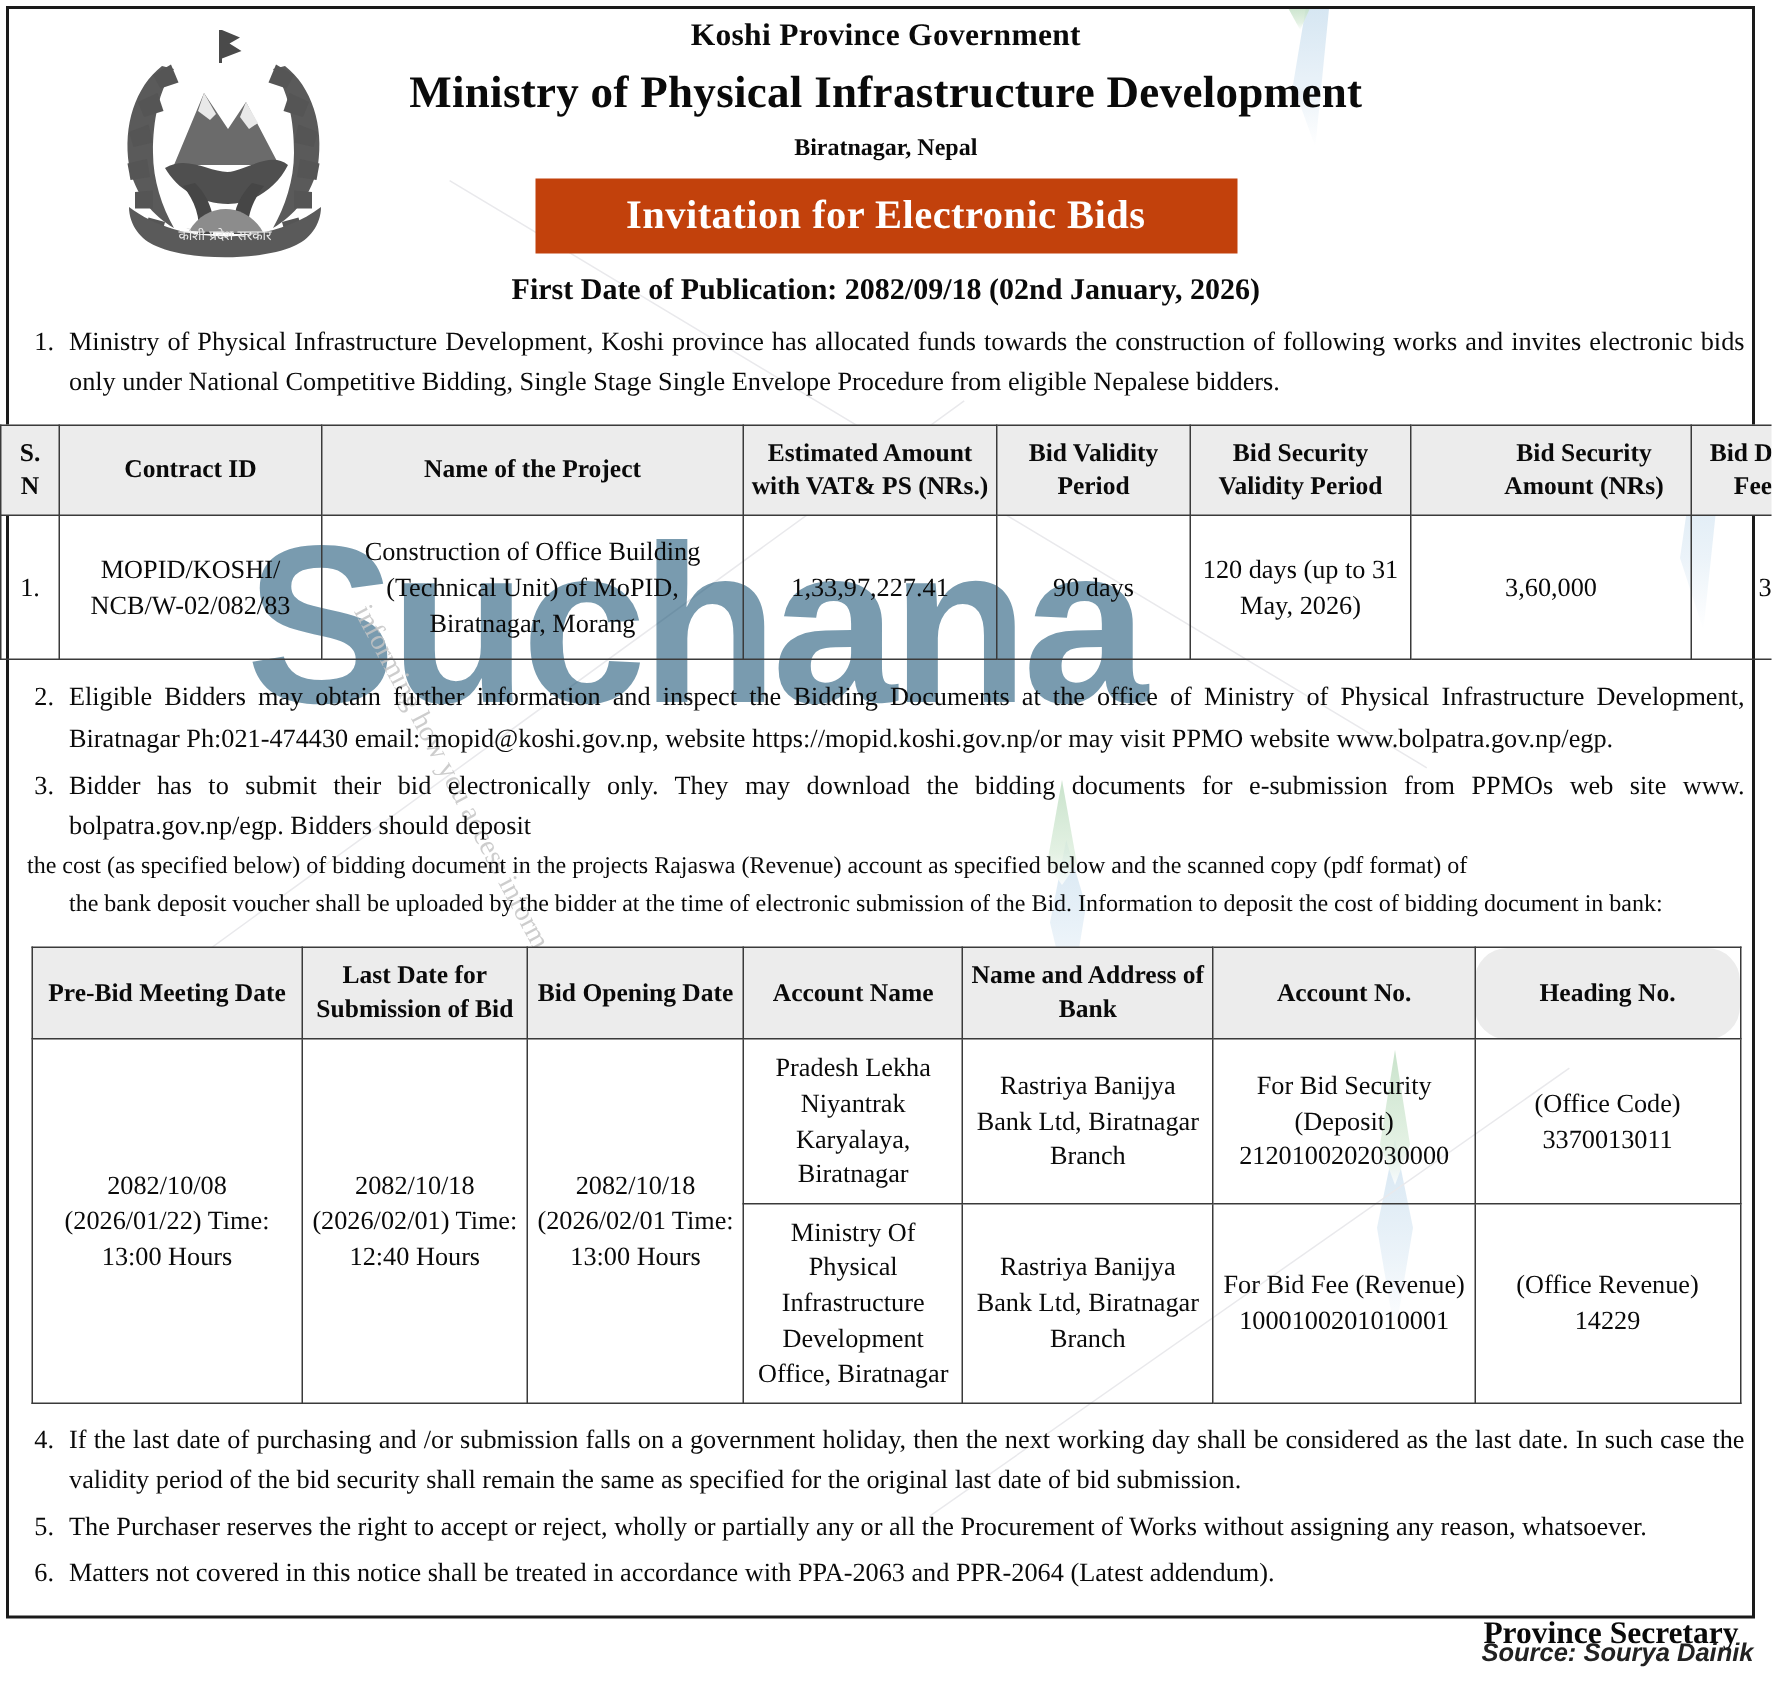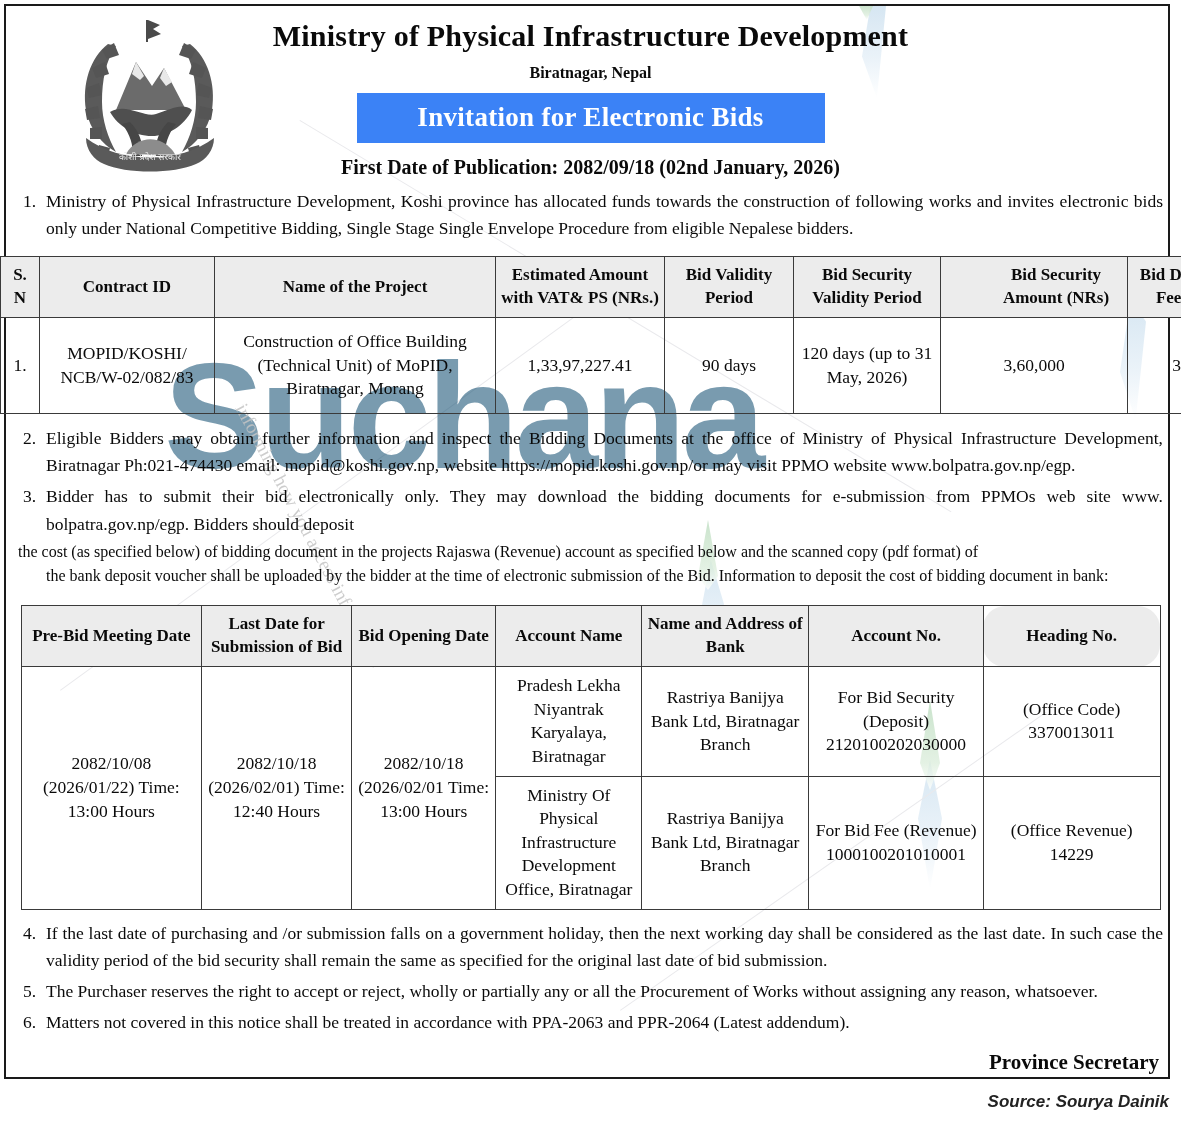--- a/index.html
+++ b/index.html
@@ -109,21 +109,21 @@
     font-size: 16px;
     font-weight: bold;
     margin-top: 11px;
   }
   .banner-wrap {
     margin-top: 11px;
     display: flex;
     justify-content: center;
   }
   .banner {
-    background: #3b82f6;
+    background: #c2410c;
     color: #ffffff;
     font-size: 27px;
     font-weight: bold;
     padding: 9px 0 10px 0;
     width: 468px;
     letter-spacing: .3px;
   }
   .pubdate {
     font-size: 20px;
     font-weight: bold;
@@ -272,20 +272,21 @@
           <path d="M112 110 C104 120 100 132 102 142 L92 142 C90 128 96 116 104 108 Z" fill="#464646"></path>
 
           <path d="M62 140 C70 126 86 122 98 128 C106 132 110 138 112 142 Z" fill="#8c8c8c"></path>
 
           <path d="M22 124 C56 150 116 150 150 124 C150 136 142 146 132 150 C110 160 62 160 40 150 C30 146 22 136 22 124 Z" fill="#5a5a5a"></path>
           <text x="86" y="146" font-size="9" text-anchor="middle" fill="#eaeaea" font-family="DejaVu Sans, sans-serif">कोशी प्रदेश सरकार</text>
         </g>
       </svg>
     </div>
 
+    <div class="org-line">Koshi Province Government</div>
     <div class="ministry-line">Ministry of Physical Infrastructure Development</div>
     <div class="city-line">Biratnagar, Nepal</div>
 
     <div class="banner-wrap">
       <div class="banner">Invitation for Electronic Bids</div>
     </div>
 
     <div class="pubdate">First Date of Publication: 2082/09/18 (02nd January, 2026)</div>
   </div>
 

